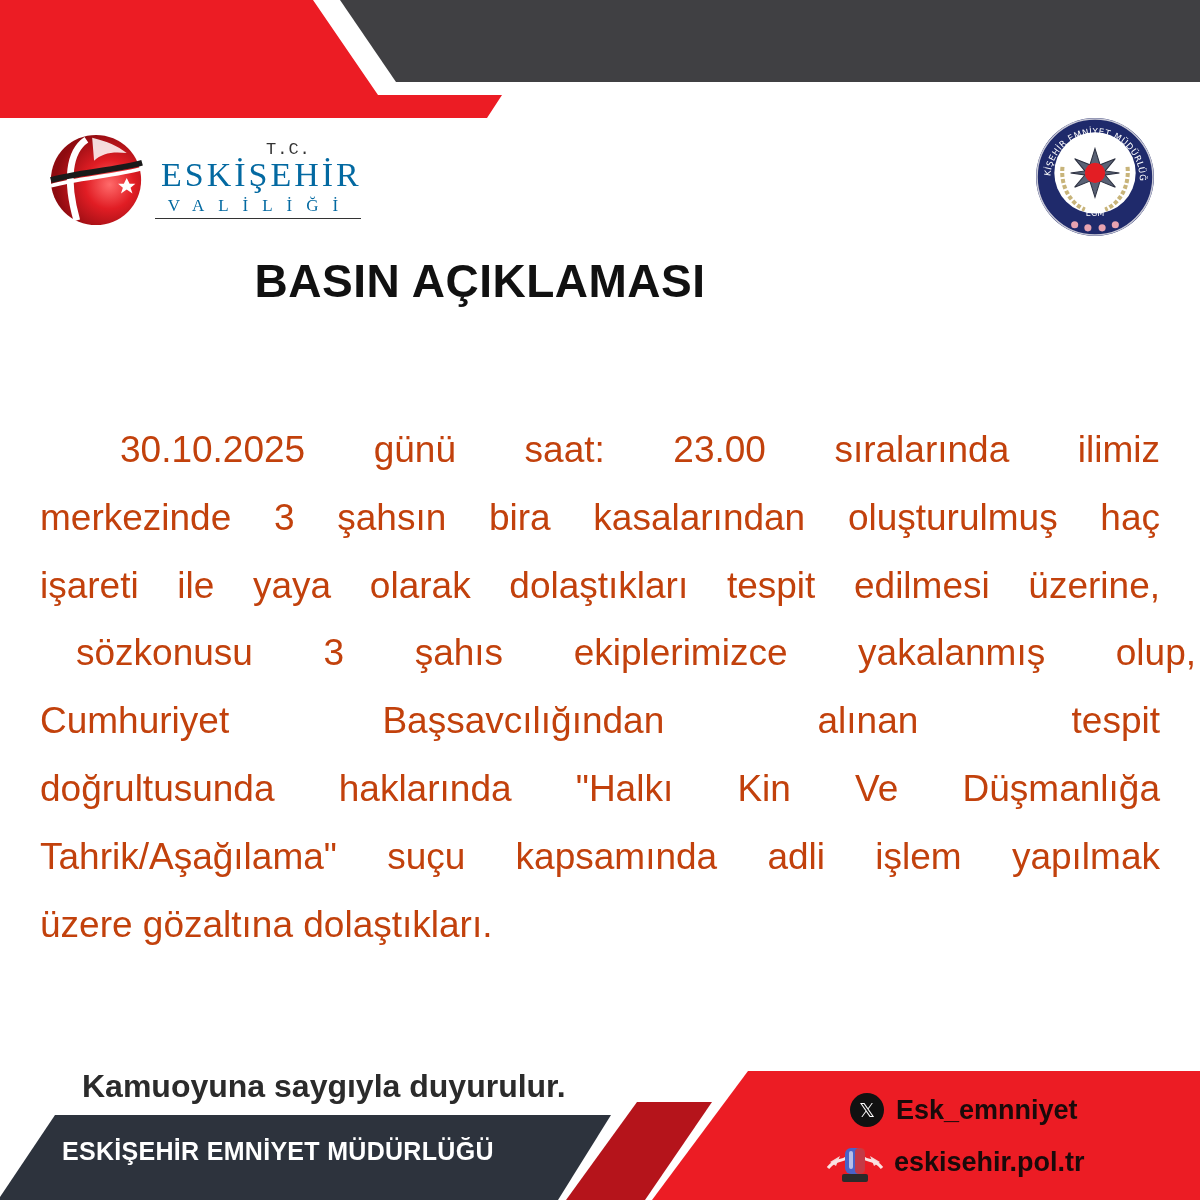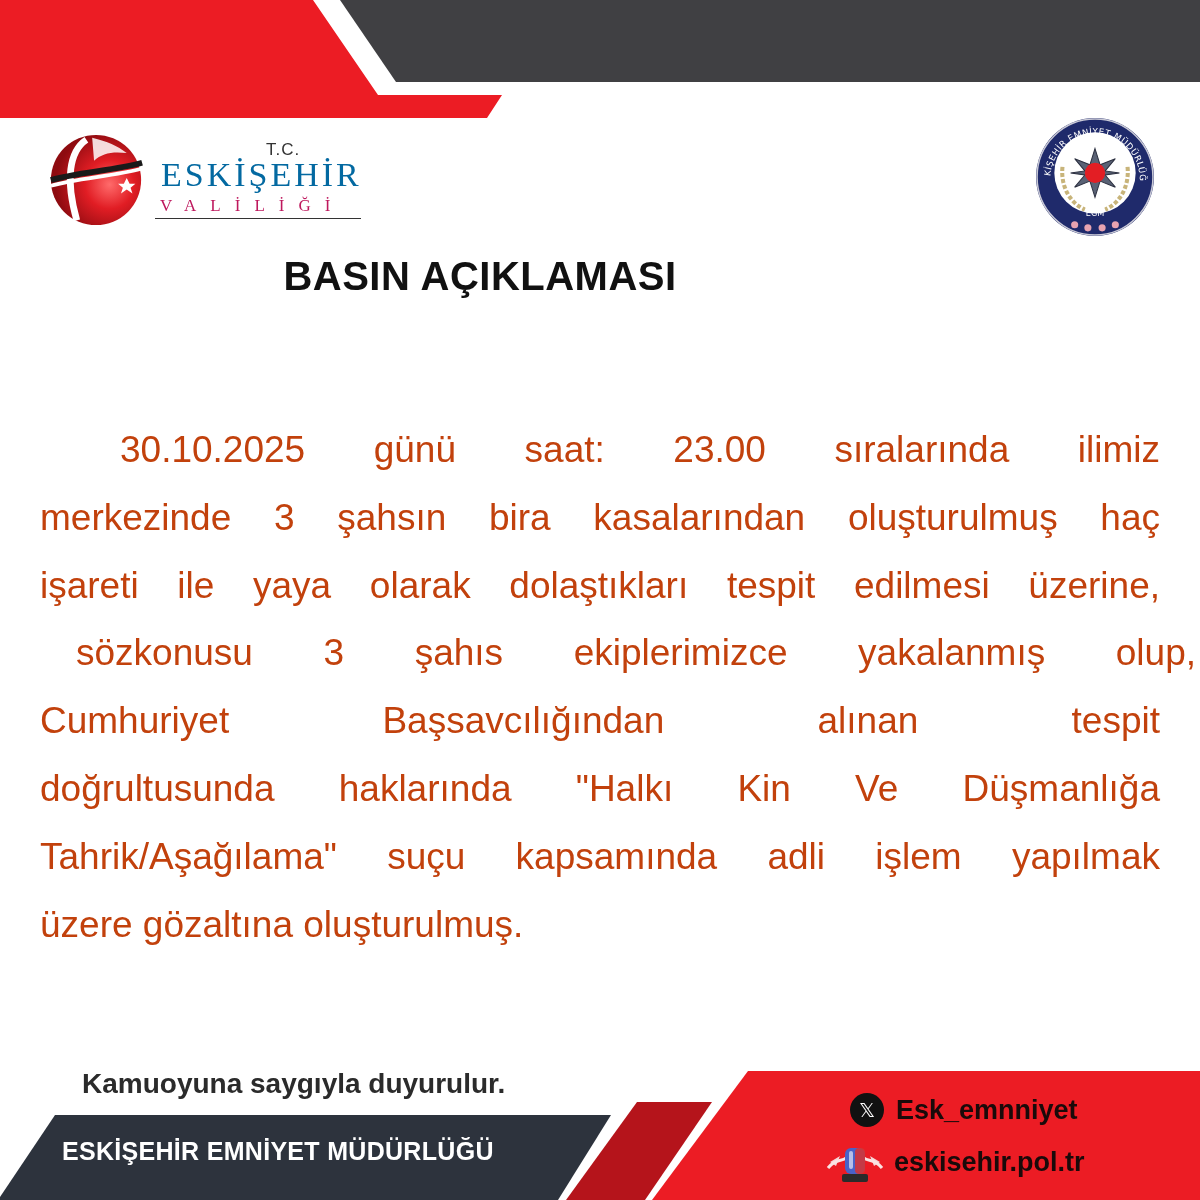--- a/index.html
+++ b/index.html
@@ -17,44 +17,44 @@
   .abs { position: absolute; }
 
   
   .hdr-svg { position: absolute; left: 0; top: 0; width: 1200px; height: 130px; }
 
   
   .logo-left { left: 48px; top: 130px; width: 320px; height: 100px; }
   .logo-globe { position: absolute; left: 0; top: 2px; width: 96px; height: 96px; }
   .logo-tc {
     position: absolute; left: 218px; top: 10px;
-    font-family: Liberation Sans, sans-serif;
+    font-family: Liberation Mono, monospace;
     font-size: 17px; color: #333; letter-spacing: 1px;
   }
   .logo-city {
     position: absolute; left: 113px; top: 26px;
     font-family: "Liberation Serif", "DejaVu Serif", serif;
     font-size: 34px; color: #0369a1; letter-spacing: 3px;
   }
   .logo-valilik {
     position: absolute; left: 112px; top: 66px; width: 200px;
     font-family: "Liberation Serif", "DejaVu Serif", serif;
-    font-size: 17px; color: #be185d; letter-spacing: 14px;
+    font-size: 17px; color: #0369a1; letter-spacing: 14px; text-align: center;
   }
   .logo-line {
     position: absolute; left: 107px; top: 88px; width: 206px; height: 1px; background: #333;
   }
 
   
   .emblem { left: 1034px; top: 116px; width: 122px; height: 122px; }
 
   
   .title {
     left: 0; top: 254px; width: 960px; text-align: center;
-    font-size: 40px; font-weight: bold; color: #111;
+    font-size: 46px; font-weight: bold; color: #111;
     letter-spacing: 0.5px;
   }
 
   
   .body-line {
     position: absolute;
     left: 40px; width: 1120px;
     font-family: "Liberation Sans", "DejaVu Sans", sans-serif;
     font-size: 37px;
     color: #c2410c;
@@ -62,21 +62,21 @@
     text-align-last: justify;
     white-space: normal;
     line-height: 46px;
   }
   .body-line.first { left: 120px; width: 1040px; }
   .body-line.last { text-align-last: left; }
 
   
   .closing {
     left: 82px; top: 1068px;
-    font-size: 28px; font-weight: bold; color: #2b2b2b;
+    font-size: 32px; font-weight: bold; color: #2b2b2b;
   }
   .ftr-svg { position: absolute; left: 0; top: 1060px; width: 1200px; height: 140px; }
   .dept-name {
     left: 62px; top: 1137px;
     font-size: 25px; font-weight: bold; color: #ffffff; letter-spacing: 0.3px;
   }
   .social-row {
     position: absolute; display: flex; align-items: center;
   }
   .social-x { left: 850px; top: 1093px; }
@@ -146,21 +146,21 @@
 <div class="abs title">BASIN AÇIKLAMASI</div>
 
 <div>
   <div class="body-line first" style="top:427px;">30.10.2025 günü saat: 23.00 sıralarında ilimiz</div>
   <div class="body-line" style="top:495px;">merkezinde 3 şahsın bira kasalarından oluşturulmuş haç</div>
   <div class="body-line" style="top:563px;">işareti ile yaya olarak dolaştıkları tespit edilmesi üzerine,</div>
   <div class="body-line" style="top:630px;margin-left:36px;">sözkonusu 3 şahıs ekiplerimizce yakalanmış olup,</div>
   <div class="body-line" style="top:698px;">Cumhuriyet Başsavcılığından alınan tespit</div>
   <div class="body-line" style="top:766px;">doğrultusunda haklarında "Halkı Kin Ve Düşmanlığa</div>
   <div class="body-line" style="top:834px;">Tahrik/Aşağılama" suçu kapsamında adli işlem yapılmak</div>
-  <div class="body-line last" style="top:902px;">üzere gözaltına oluşturulmuş.</div>
+  <div class="body-line last" style="top:902px;">üzere gözaltına dolaştıkları.</div>
 </div>
 
 <div class="abs closing">Kamuoyuna saygıyla duyurulur.</div>
 
 <svg class="ftr-svg" viewBox="0 0 1200 140" preserveAspectRatio="none">
   <polygon points="55,55 611,55 558,140 0,140 0,137" fill="#2d333d"></polygon>
   <polygon points="637,42 712,42 645,140 566,140" fill="#b5141b"></polygon>
   <polygon points="748,11 1200,11 1200,140 652,140" fill="#ec1c24"></polygon>
 </svg>
 

